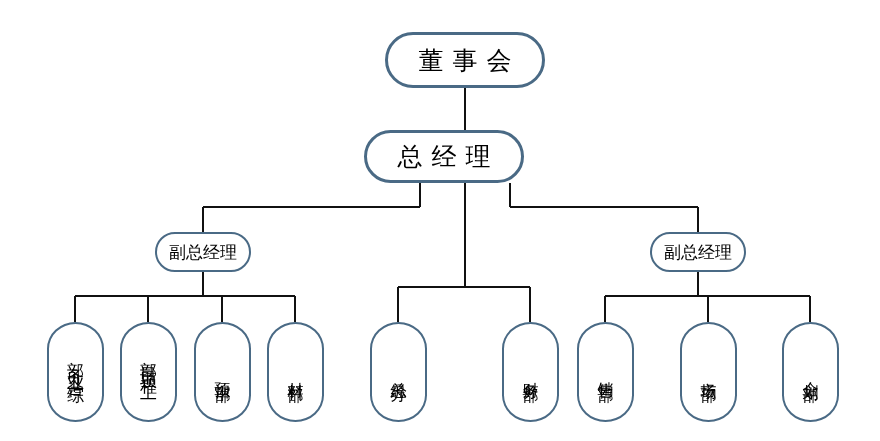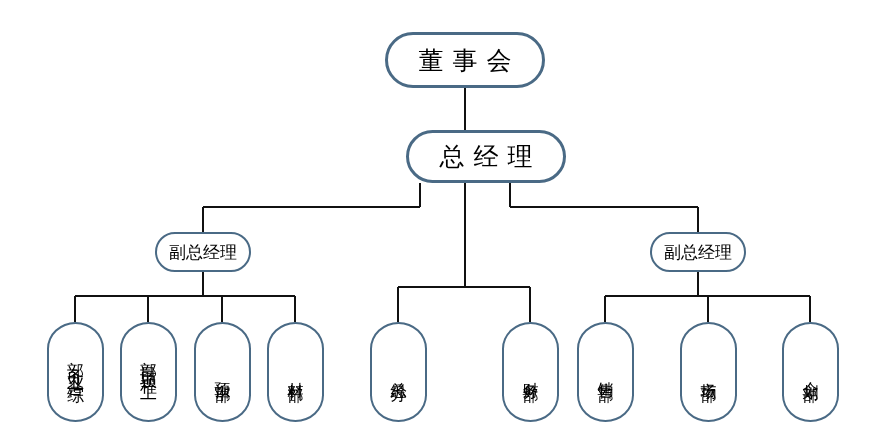--- a/index.html
+++ b/index.html
@@ -107,21 +107,21 @@
       <path d="M605,296 L605,322"></path>
       <path d="M708,296 L708,322"></path>
       <path d="M810,296 L810,322"></path>
     </g>
   </svg>
 
   <div class="node level-top" style="left:385px; top:32px; width:160px; height:56px;">
     <span>董事会</span>
   </div>
 
-  <div class="node level-top" style="left:406px; top:130px; width:160px; height:53px;">
+  <div class="node level-top" style="left:364px; top:130px; width:160px; height:53px;">
     <span>总经理</span>
   </div>
 
   <div class="node level-mid" style="left:155px; top:232px; width:96px; height:40px;">
     <span>副总经理</span>
   </div>
 
   <div class="node level-mid" style="left:650px; top:232px; width:96px; height:40px;">
     <span>副总经理</span>
   </div>

